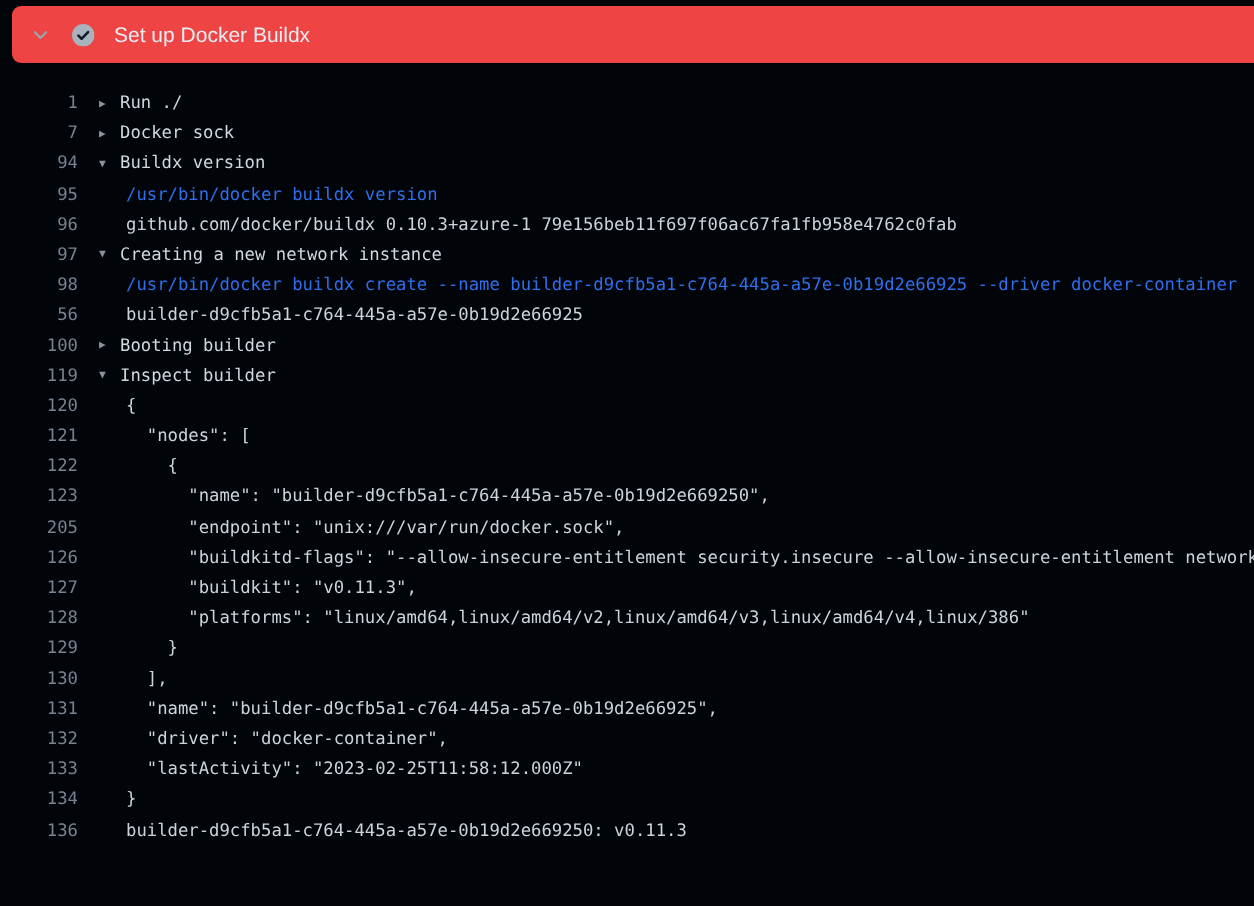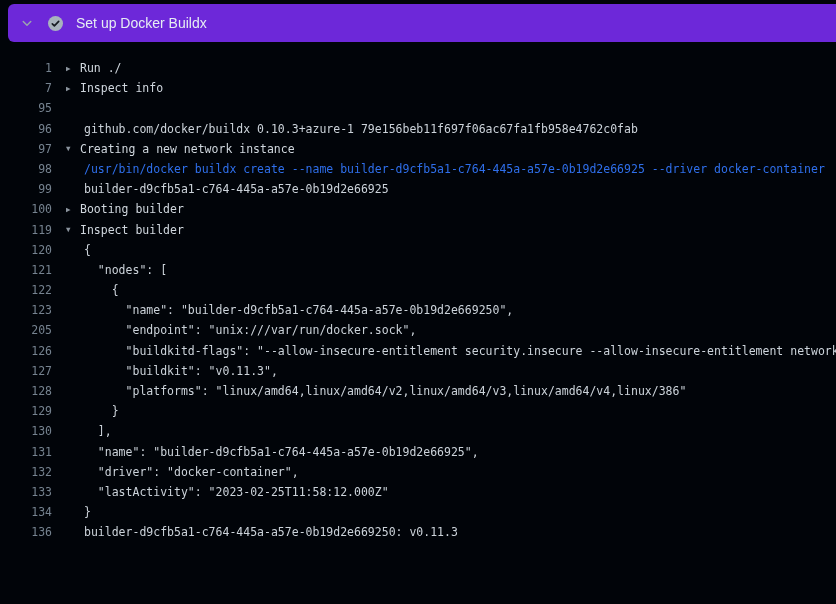--- a/index.html
+++ b/index.html
@@ -3,21 +3,21 @@
 <meta charset="utf-8">
 <style>
   html,body{margin:0;padding:0;}
   body{
     width:836px;height:604px;overflow:hidden;position:relative;
     background:#010409;
     font-family:"Liberation Sans", sans-serif;
   }
   .step-header{
     position:absolute;top:4px;left:8px;right:0;height:38px;
-    background:#6d28d9;border-radius:6px 0 0 6px;
+    background:#ef4444;border-radius:6px 0 0 6px;
     display:flex;align-items:center;cursor:pointer;
   }
   .chev{margin-left:12px;width:14px;height:14px;display:flex;align-items:center;justify-content:center;}
   .chk{margin-left:14px;width:15px;height:15px;display:flex;align-items:center;justify-content:center;}
   .step-title{margin-left:13px;color:#e6edf3;font-size:14px;font-weight:400;}
   .log{
     position:absolute;top:42px;left:0;right:0;bottom:0;
     padding-top:16px;overflow:hidden;
     font-family:"DejaVu Sans Mono","Liberation Mono",monospace;
     font-size:11.5px;
@@ -42,26 +42,27 @@
     <svg width="15" height="15" viewBox="0 0 16 16">
       <circle cx="8" cy="8" r="8" fill="#a8b3bd"></circle>
       <path d="M4.6 8.3 l2.2 2.2 l4.6 -4.8" fill="none" stroke="#161b22" stroke-width="1.8" stroke-linecap="round" stroke-linejoin="round"></path>
     </svg>
   </span>
   <span class="step-title">Set up Docker Buildx</span>
 </div>
 
 <div class="log">
     <div class="row"><span class="num">1</span><span class="grp"><span class="arrow">▶</span><span>Run ./</span></span></div>
-    <div class="row"><span class="num">7</span><span class="grp"><span class="arrow">▶</span><span>Inspect info</span></span></div>
-    <div class="row"><span class="num">95</span></div>
+    <div class="row"><span class="num">7</span><span class="grp"><span class="arrow">▶</span><span>Docker sock</span></span></div>
+    <div class="row"><span class="num">94</span><span class="grp"><span class="arrow">▼</span><span>Buildx version</span></span></div>
+    <div class="row"><span class="num">95</span><span class="txt cmd">/usr/bin/docker buildx version</span></div>
     <div class="row"><span class="num">96</span><span class="txt">github.com/docker/buildx 0.10.3+azure-1 79e156beb11f697f06ac67fa1fb958e4762c0fab</span></div>
     <div class="row"><span class="num">97</span><span class="grp"><span class="arrow">▼</span><span>Creating a new network instance</span></span></div>
     <div class="row"><span class="num">98</span><span class="txt cmd">/usr/bin/docker buildx create --name builder-d9cfb5a1-c764-445a-a57e-0b19d2e66925 --driver docker-container</span></div>
-    <div class="row"><span class="num">99</span><span class="txt">builder-d9cfb5a1-c764-445a-a57e-0b19d2e66925</span></div>
+    <div class="row"><span class="num">56</span><span class="txt">builder-d9cfb5a1-c764-445a-a57e-0b19d2e66925</span></div>
     <div class="row"><span class="num">100</span><span class="grp"><span class="arrow">▶</span><span>Booting builder</span></span></div>
     <div class="row"><span class="num">119</span><span class="grp"><span class="arrow">▼</span><span>Inspect builder</span></span></div>
     <div class="row"><span class="num">120</span><span class="txt">{</span></div>
     <div class="row"><span class="num">121</span><span class="txt">  "nodes": [</span></div>
     <div class="row"><span class="num">122</span><span class="txt">    {</span></div>
     <div class="row"><span class="num">123</span><span class="txt">      "name": "builder-d9cfb5a1-c764-445a-a57e-0b19d2e669250",</span></div>
     <div class="row"><span class="num">205</span><span class="txt">      "endpoint": "unix:///var/run/docker.sock",</span></div>
     <div class="row"><span class="num">126</span><span class="txt">      "buildkitd-flags": "--allow-insecure-entitlement security.insecure --allow-insecure-entitlement network</span></div>
     <div class="row"><span class="num">127</span><span class="txt">      "buildkit": "v0.11.3",</span></div>
     <div class="row"><span class="num">128</span><span class="txt">      "platforms": "linux/amd64,linux/amd64/v2,linux/amd64/v3,linux/amd64/v4,linux/386"</span></div>

